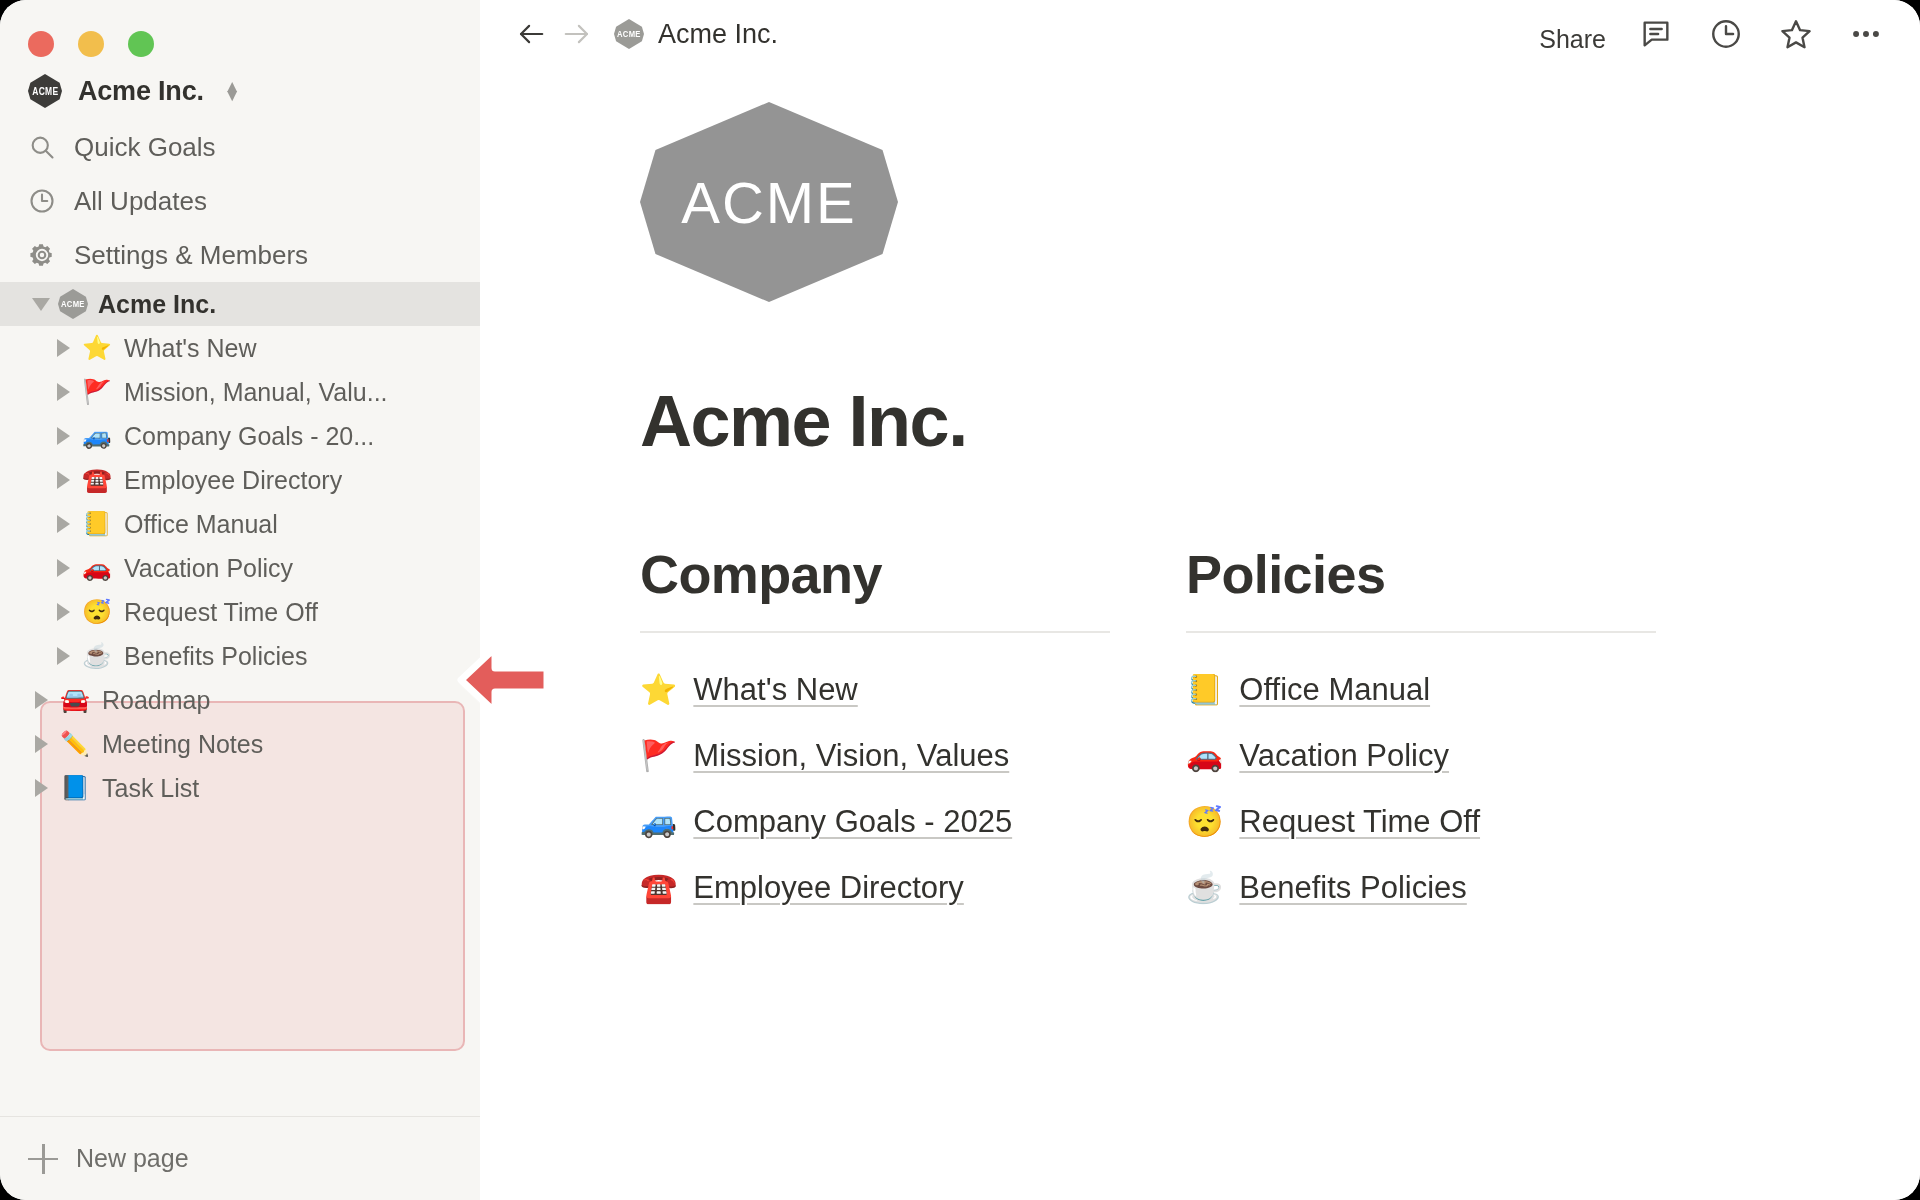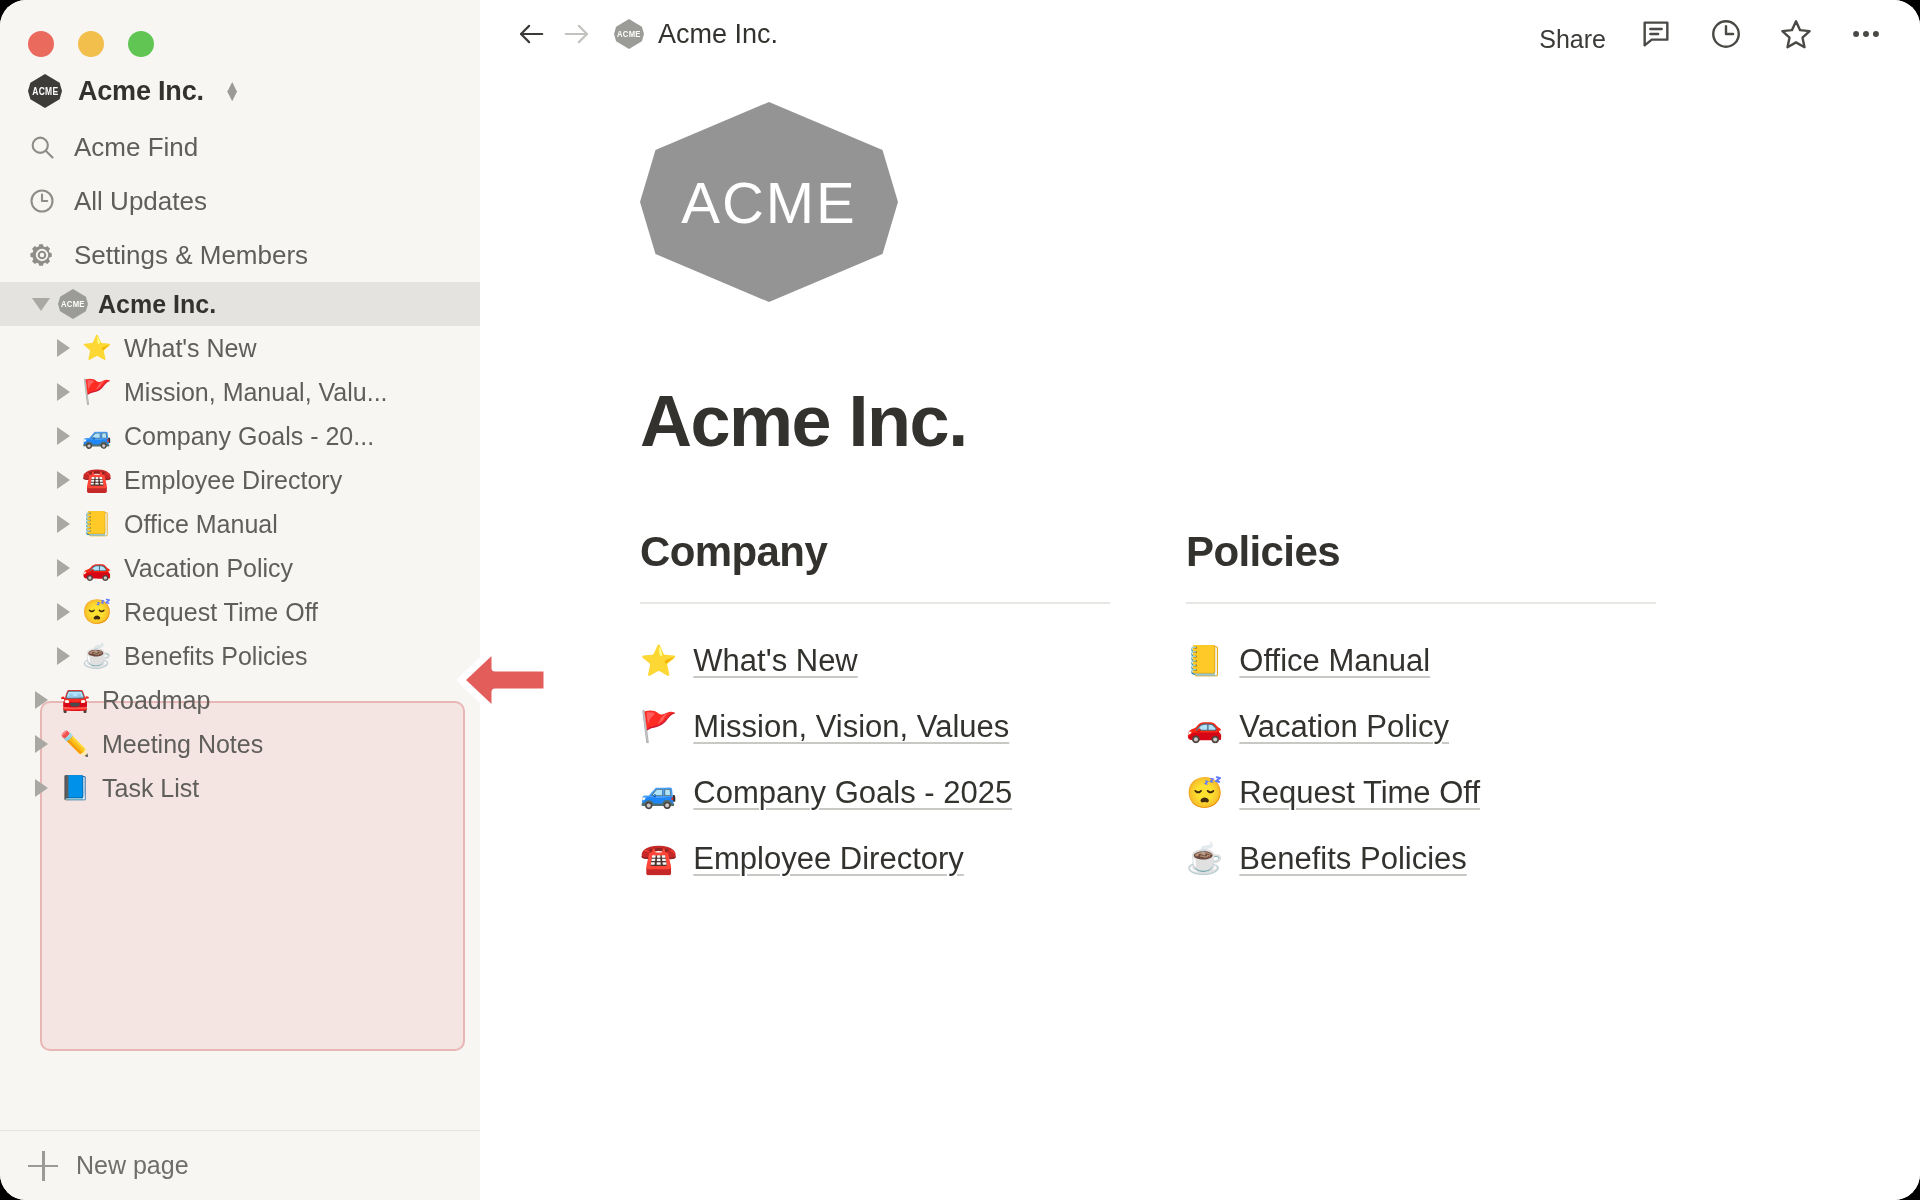--- a/index.html
+++ b/index.html
@@ -174,21 +174,21 @@
     border: 2.5px solid #E9B6B6;
     border-radius: 10px;
     pointer-events: none;
   }
 
   #tree-children { position: relative; }
 
   #sidebar-footer {
     margin-top: auto;
     border-top: 1px solid #E6E4E0;
-    height: 70px;
+    height: 84px;
     display: flex;
     align-items: center;
     gap: 18px;
     padding-left: 28px;
     cursor: pointer;
   }
   #sidebar-footer .plus {
     width: 30px; height: 30px;
     position: relative;
     flex: 0 0 30px;
@@ -283,25 +283,26 @@
     letter-spacing: -1.5px;
     margin-bottom: 66px;
   }
 
   #columns {
     display: flex;
     gap: 76px;
   }
   .col { width: 470px; }
   .col-head {
-    font-size: 42px;
+    font-size: 54px;
     font-weight: bold;
     color: #33322E;
     letter-spacing: -0.6px;
     margin-bottom: 26px;
+    margin-top: 15px;
   }
   .col-rule {
     height: 1.5px;
     background: #E8E7E4;
     margin-bottom: 24px;
   }
   .link-row {
     display: flex;
     align-items: center;
     gap: 16px;
@@ -354,21 +355,21 @@
       </span>
     </div>
 
     <div class="nav-item">
       <span class="nav-icon">
         <svg viewBox="0 0 24 24" fill="none" stroke="currentColor" stroke-width="1.8">
           <circle cx="10.5" cy="10.5" r="6.5"></circle>
             <line x1="15.4" y1="15.4" x2="21" y2="21" stroke-linecap="round"></line>
         </svg>
       </span>
-      <span class="ilabel">Acme Find</span>
+      <span class="ilabel">Quick Goals</span>
     </div>
 
     <div class="nav-item">
       <span class="nav-icon">
         <svg viewBox="0 0 24 24" fill="none" stroke="currentColor" stroke-width="1.8">
           <circle cx="12" cy="12" r="9"></circle>
             <polyline points="12,6.5 12,12 16.5,12" stroke-linecap="round" stroke-linejoin="round"></polyline>
         </svg>
       </span>
       <span class="ilabel">All Updates</span>

